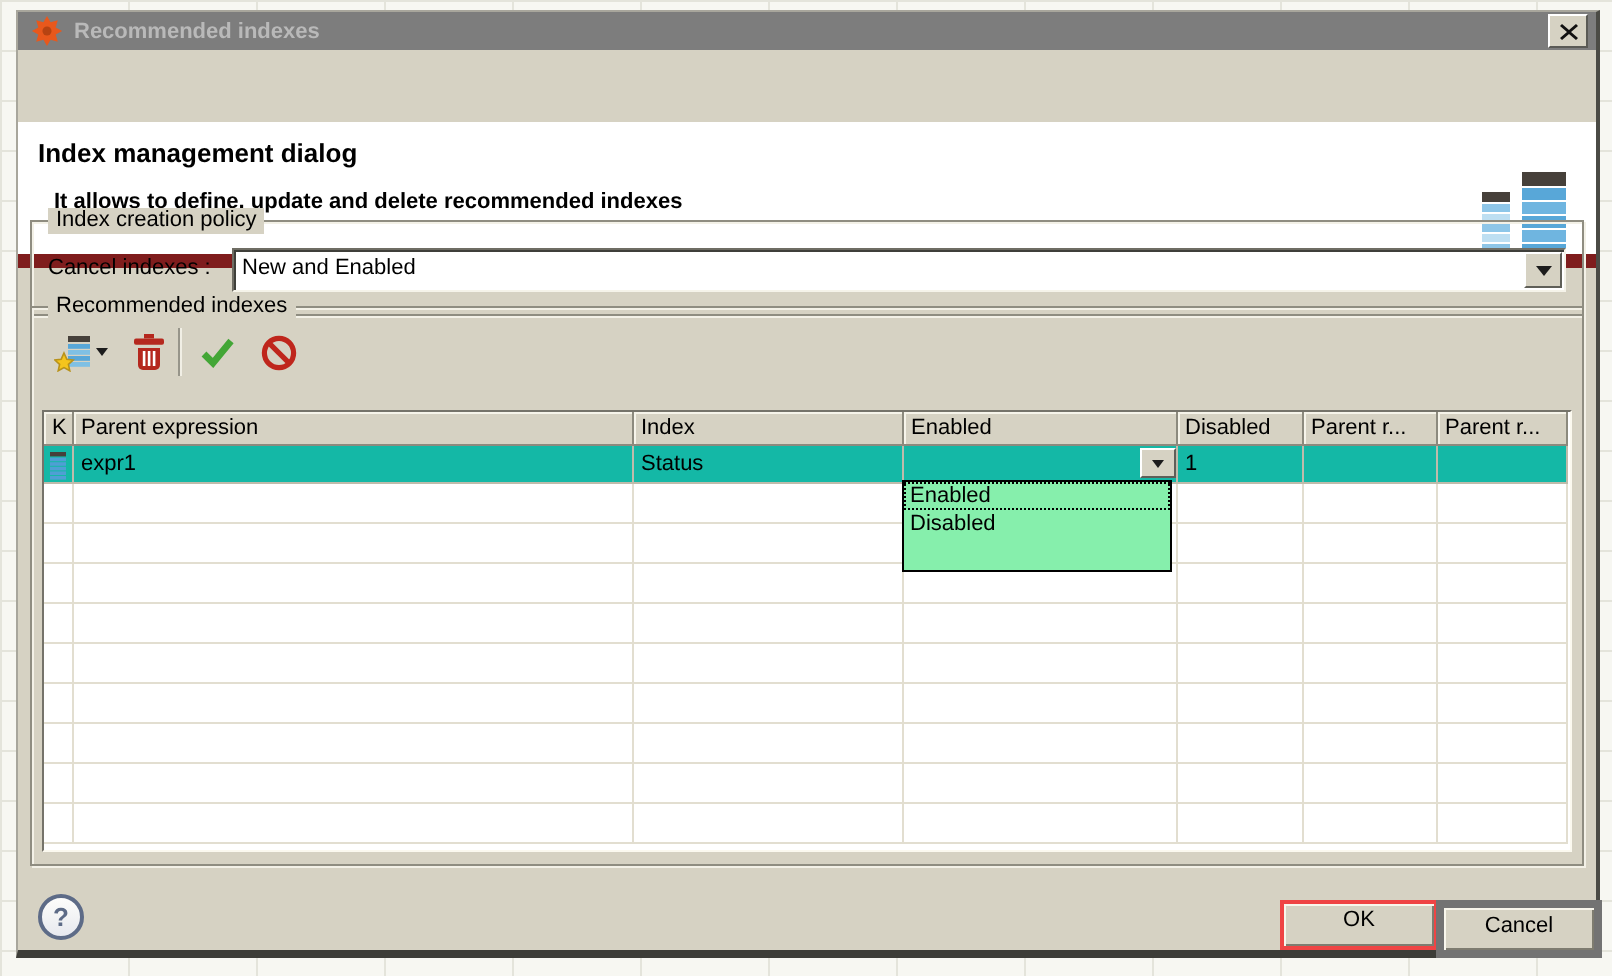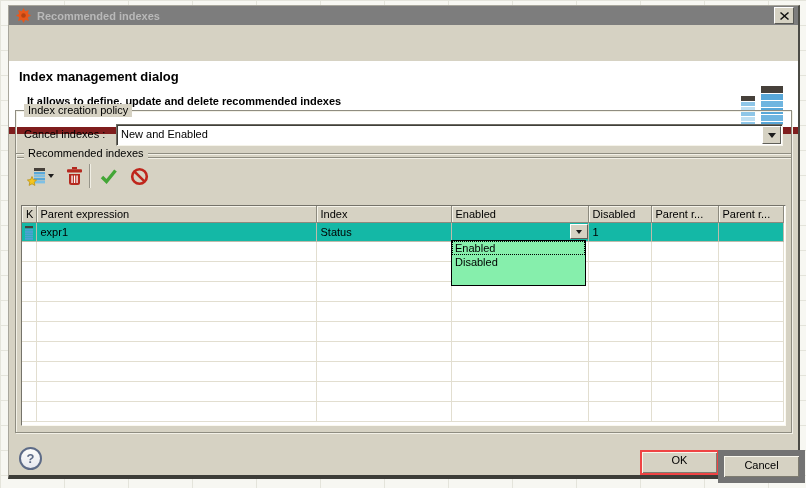--- a/index.html
+++ b/index.html
@@ -95,21 +95,21 @@
     border:2px solid #5d6b87;color:#5d6b87;font-weight:bold;font-size:13px;
     background:linear-gradient(#fdfdfb,#e7e9ef);
     display:flex;align-items:center;justify-content:center;
   }
   .pushbtn{
     position:absolute;top:444px;width:75px;height:21px;background:#d6d2c3;
     text-align:center;line-height:19px;
     box-shadow:inset 1px 1px 0 #f8f6ec,inset -1px -1px 0 #7e7c70;
   }
   .btn-ok{left:631px;border:2px solid #ef4444;line-height:17px;}
-  .btn-cancel{left:709px;border:6px solid #737373;}
+  .btn-cancel{left:709px;border:4px solid #737373;}
 </style>
 </head>
 <body>
 
 <div class="dialog">
 
   <div class="titlebar">
     <svg class="ticon" viewBox="0 0 18 18">
       <polygon fill="#e8581c" points="17,9 13.6,10.9 14.7,14.7 10.9,13.6 9,17 7.1,13.6 3.3,14.7 4.4,10.9 1,9 4.4,7.1 3.3,3.3 7.1,4.4 9,1 10.9,4.4 14.7,3.3 13.6,7.1"></polygon>
       <circle cx="9" cy="9" r="2.4" fill="#b64312"></circle>

